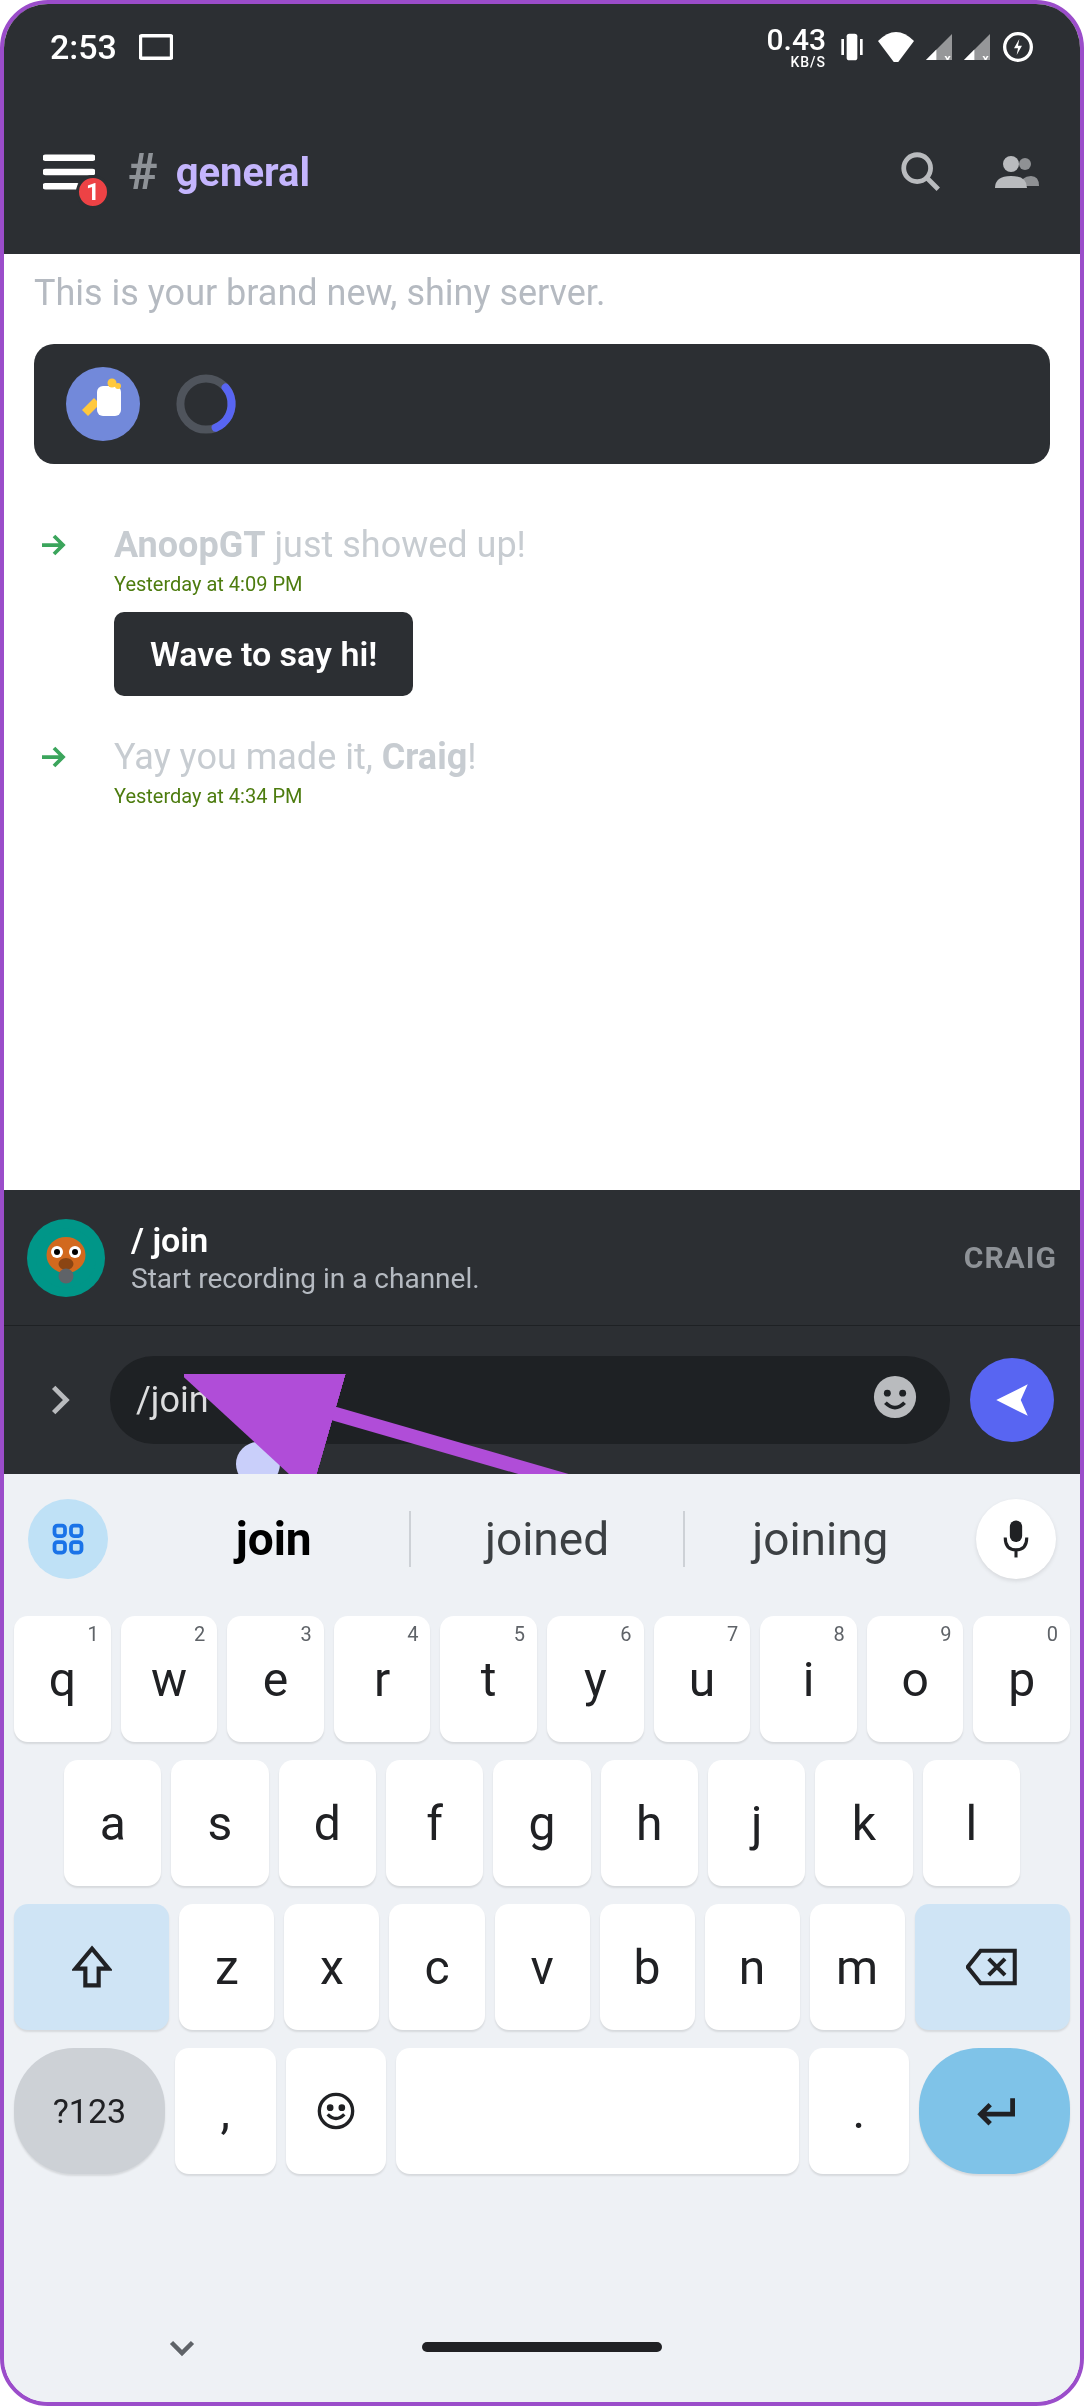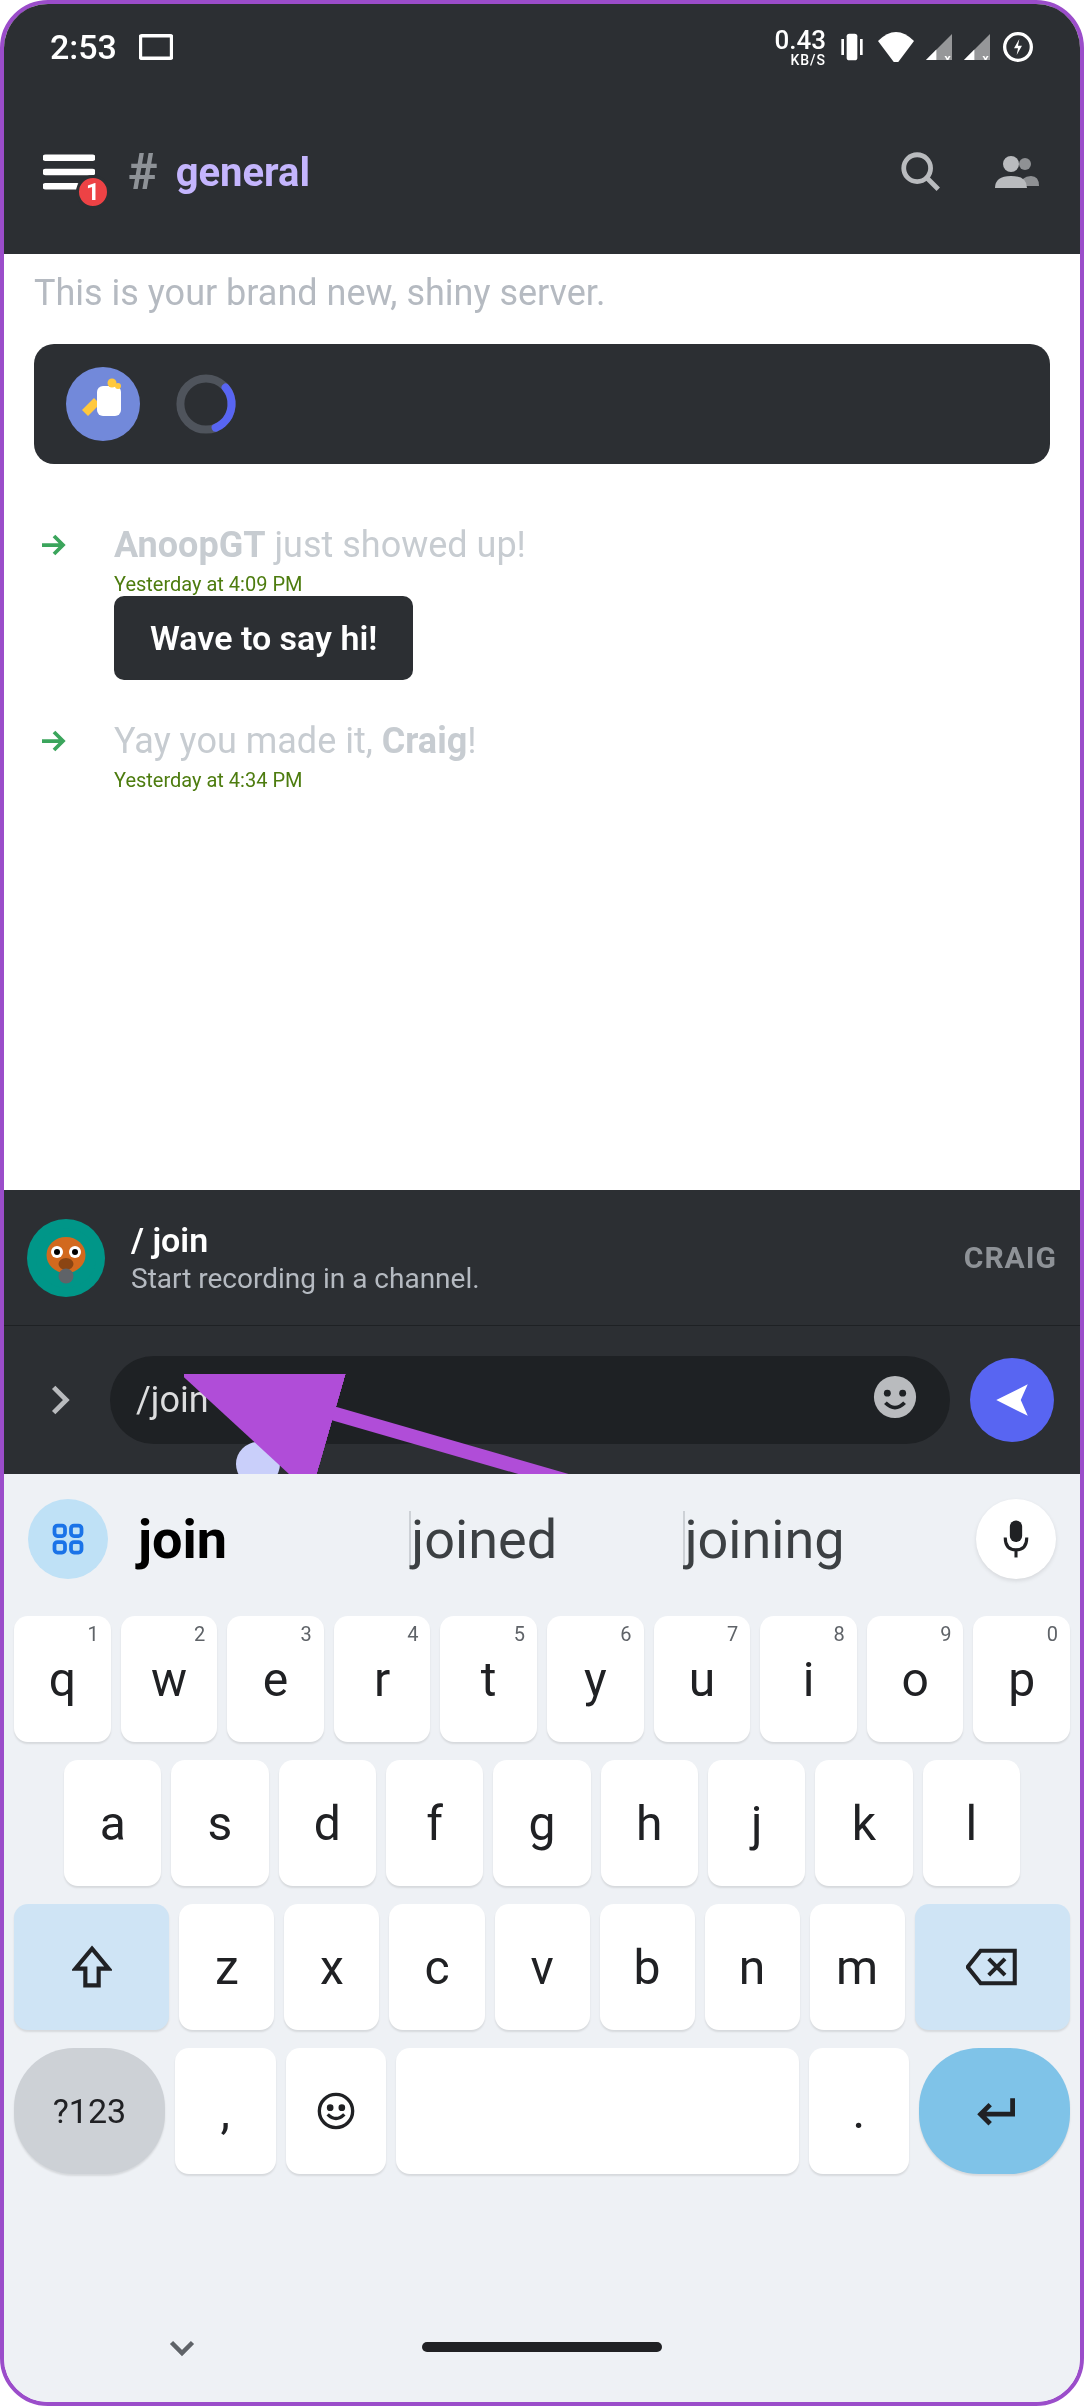--- a/index.html
+++ b/index.html
@@ -4,21 +4,21 @@
 <style>
   * { box-sizing: border-box; margin: 0; padding: 0; font-family: -apple-system, BlinkMacSystemFont, "Segoe UI", Roboto, Helvetica, Arial, sans-serif; }
   html, body { width: 1084px; height: 2406px; background: #fff; overflow: hidden; }
   .frame { position: relative; width: 1084px; height: 2406px; border: 4px solid #9b4dca; border-radius: 48px; overflow: hidden; background: #fff; }
 
   
   .status-bar { height: 86px; background: #2c2f33; color: #fff; display: flex; align-items: center; justify-content: space-between; padding: 0 46px; font-size: 34px; font-weight: 500; }
   .status-left { display: flex; align-items: center; gap: 22px; }
   .status-right { display: flex; align-items: center; gap: 12px; }
   .status-kbs { display: flex; flex-direction: column; align-items: flex-end; line-height: 1; }
-  .status-kbs .num { font-size: 26px; }
+  .status-kbs .num { font-size: 30px; }
   .status-kbs .lbl { font-size: 14px; letter-spacing: 1px; }
 
   
   .app-bar { height: 164px; background: #2c2f33; display: flex; align-items: center; padding: 0 30px; gap: 24px; }
   .menu-btn { position: relative; width: 70px; height: 70px; display: flex; align-items: center; justify-content: center; }
   .badge { position: absolute; bottom: -2px; right: -6px; background: #ed4245; color: #fff; font-size: 24px; font-weight: 700; width: 34px; height: 34px; border-radius: 50%; display: flex; align-items: center; justify-content: center; border: 3px solid #2c2f33; }
   .channel-title { display: flex; align-items: center; gap: 18px; flex: 1; }
   .hash { color: #8e9297; font-size: 50px; font-weight: 700; }
   .channel-name { color: #c4b5fd; font-size: 40px; font-weight: 700; }
   .icon-btn { width: 70px; height: 70px; display: flex; align-items: center; justify-content: center; }
@@ -34,21 +34,21 @@
   .progress-ring { width: 64px; height: 64px; }
 
   
   .messages { padding: 60px 30px 0; }
   .msg { display: flex; gap: 40px; margin-bottom: 40px; align-items: flex-start; }
   .msg-icon { width: 40px; flex-shrink: 0; display: flex; justify-content: center; padding-top: 6px; }
   .msg-body { flex: 1; }
   .msg-line { font-size: 36px; color: #c7ccd1; }
   .msg-line .uname { font-weight: 700; }
   .msg-time { color: #4d7c0f; font-size: 20px; margin-top: 6px; }
-  .wave-btn { margin-top: 0; background: #2c2f33; color: #fff; font-size: 34px; font-weight: 600; padding: 22px 36px; border-radius: 10px; display: inline-block; }
+  .wave-btn { margin-top: 16px; background: #2c2f33; color: #fff; font-size: 34px; font-weight: 600; padding: 22px 36px; border-radius: 10px; display: inline-block; }
 
   
   .cmd-bar { position: absolute; left: 0; right: 0; top: 1186px; background: #2c2f33; border-bottom: 1px solid #1e2124; height: 136px; display: flex; align-items: center; padding: 0 23px; gap: 26px; }
   .bot-avatar { width: 78px; height: 78px; border-radius: 50%; background: #009688; display: flex; align-items: center; justify-content: center; overflow: hidden; }
   .cmd-info { flex: 1; }
   .cmd-name { color: #fff; font-size: 34px; font-weight: 600; }
   .cmd-desc { color: #b5bac1; font-size: 28px; margin-top: 2px; }
   .cmd-bot { color: #8e9297; font-size: 30px; font-weight: 700; letter-spacing: 1px; }
 
   
@@ -62,21 +62,21 @@
   
   .caret-drop { position: absolute; top: 1438px; left: 232px; width: 44px; height: 44px; background: #c9cffa; border-radius: 50% 50% 50% 0; transform: rotate(-45deg); }
 
   
   .arrow-annot { position: absolute; pointer-events: none; }
 
   
   .keyboard { position: absolute; left: 0; right: 0; top: 1470px; bottom: 0; background: #eef1f5; display: flex; flex-direction: column; }
   .kb-suggest { height: 130px; display: flex; align-items: center; padding: 0 24px; gap: 0; }
   .kb-apps { width: 80px; height: 80px; background: #bfe1f6; border-radius: 50%; display: flex; align-items: center; justify-content: center; margin-right: 30px; }
-  .kb-sug-item { flex: 1; text-align: left; font-size: 54px; color: #3c4043; position: relative; }
+  .kb-sug-item { flex: 1; text-align: center; font-size: 46px; color: #3c4043; position: relative; }
   .kb-sug-item.bold { font-weight: 700; color: #000; }
   .kb-sug-div { width: 2px; height: 56px; background: #cdd1d6; }
   .kb-mic { width: 80px; height: 80px; background: #fff; border-radius: 50%; display: flex; align-items: center; justify-content: center; margin-left: 20px; box-shadow: 0 2px 4px rgba(0,0,0,0.1); }
 
   .kb-rows { flex: 1; padding: 12px 10px 0; display: flex; flex-direction: column; gap: 18px; }
   .kb-row { display: flex; gap: 10px; justify-content: center; }
   .key { background: #fff; border-radius: 14px; height: 126px; flex: 1; display: flex; align-items: center; justify-content: center; font-size: 48px; color: #202124; position: relative; box-shadow: 0 2px 2px rgba(0,0,0,0.1); }
   .key .sup { position: absolute; top: 6px; right: 12px; font-size: 20px; color: #5f6368; }
   .key.shift, .key.bksp { background: #cfe4f5; flex: 1.5; }
   .key.sym { background: #cdd1d6; flex: 1.5; font-size: 34px; }

